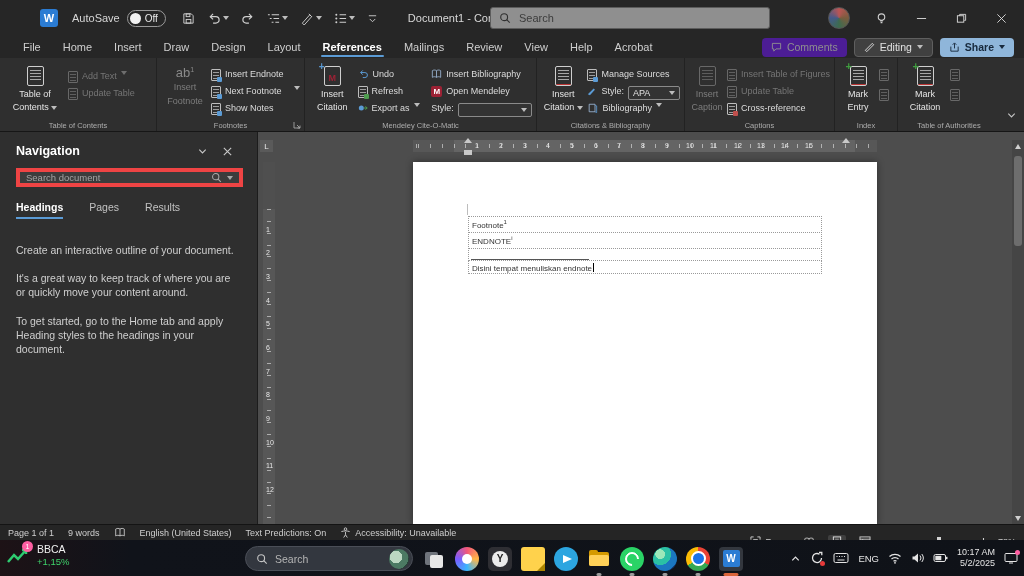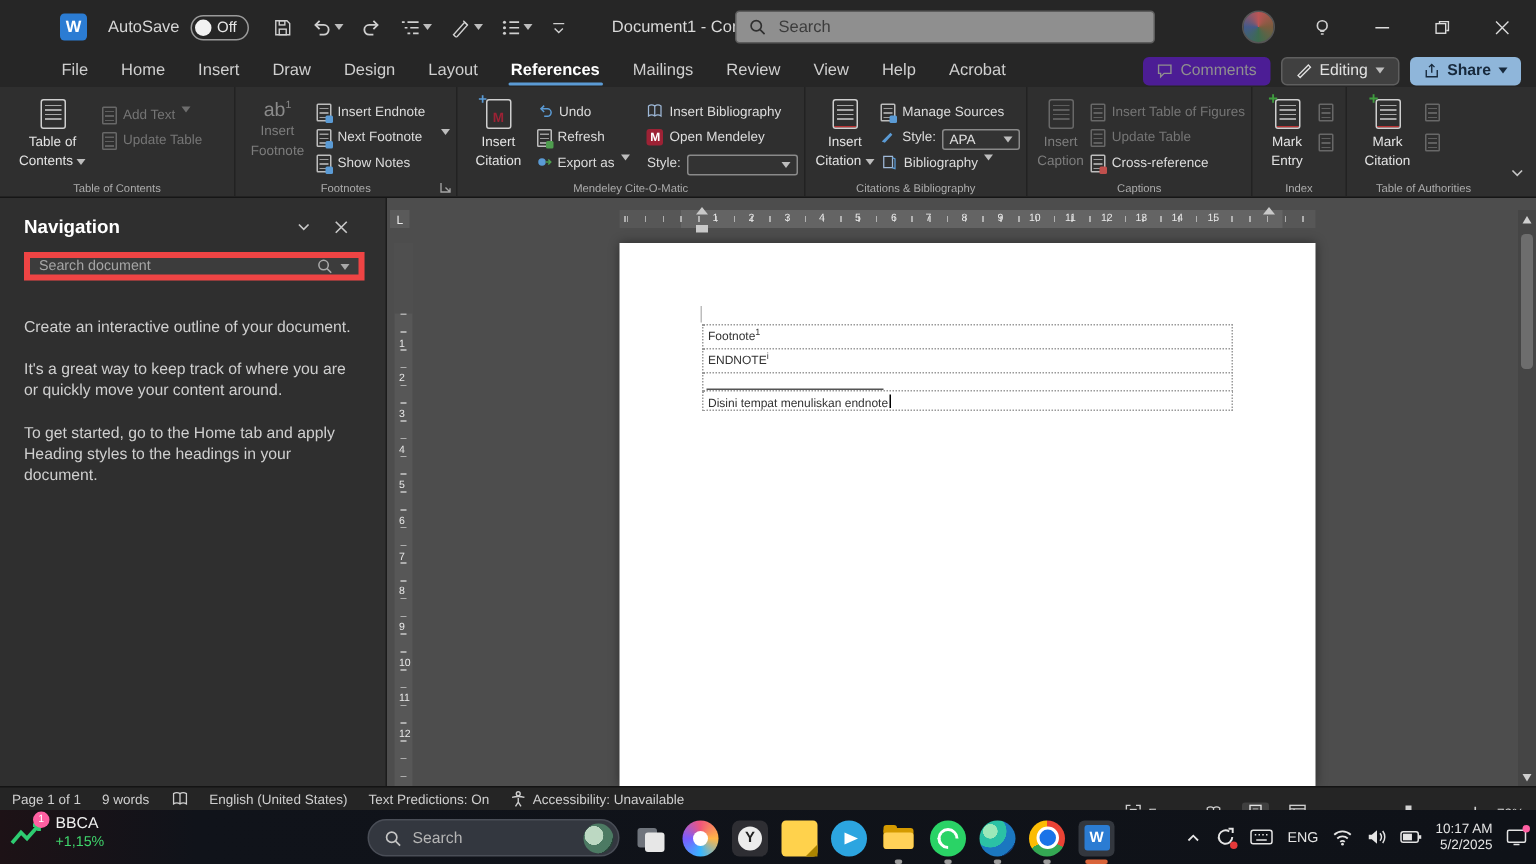--- a/index.html
+++ b/index.html
@@ -19,21 +19,21 @@
   .caret{width:0;height:0;border-left:3px solid transparent;border-right:3px solid transparent;border-top:4px solid #bdbdbd;display:inline-block;}
   .doc-title{font-size:11px;color:#d9d9d9;margin:0 0 0 16px;white-space:nowrap;}
   .tb-search{position:absolute;left:490px;top:7px;width:280px;height:22px;background:#8f8f8f;border:1px solid #5c5c5c;border-radius:3px;display:flex;align-items:center;padding:0 8px;gap:8px;}
   .tb-search input{flex:1;border:none;background:transparent;font-size:11px;color:#2d2d2d;outline:none;}
   .tb-search input::placeholder{color:#3c3c3c;}
   .tb-right{position:absolute;right:0;top:0;height:36px;display:flex;align-items:center;gap:6px;padding-right:6px;}
   .avatar{width:22px;height:22px;border-radius:50%;background:conic-gradient(#b55,#7a5c3e,#3d6b4f,#445a8a,#b55);border:1px solid #555;margin-right:8px;}
   .winbtn{width:34px;height:30px;display:flex;align-items:center;justify-content:center;color:#cfcfcf;}
 
   
-  .tabrow{position:absolute;left:0;top:36px;width:1024px;height:22px;background:#262626;display:flex;align-items:center;padding-left:30px;}
+  .tabrow{position:absolute;left:0;top:36px;width:1024px;height:22px;background:#262626;display:flex;align-items:center;padding-left:12px;}
   .rtab{font-size:11px;color:#cfcfcf;padding:0 11px;height:22px;display:flex;align-items:center;position:relative;}
   .rtab.active{color:#fff;font-weight:bold;}
   .rtab.active::after{content:"";position:absolute;left:9px;right:9px;bottom:1px;height:2px;background:#5b9bd5;border-radius:1px;}
   .tabrow-right{margin-left:auto;display:flex;align-items:center;gap:7px;padding-right:10px;}
   .pillbtn{height:19px;border-radius:4px;display:flex;align-items:center;gap:5px;font-size:10.5px;padding:0 9px;}
   .btn-comments{background:#4c1d95;color:#8f8f8f;align-items:center;}
   .btn-editing{background:#404040;border:1px solid #5f5f5f;color:#e2e2e2;}
   .btn-share{background:#8fb6da;color:#17293c;font-weight:bold;}
   .btn-share .caret{border-top-color:#17293c;}
 
@@ -510,20 +510,25 @@
         </span>
       </div>
       <div class="nav-search">
         <input type="text" placeholder="Search document" style="">
         <svg width="11" height="11" viewBox="0 0 14 14">
             <circle cx="6" cy="6" r="4" fill="none" stroke="#a9a9a9" stroke-width="1.3"></circle>
             <path d="M9 9l3.5 3.5" stroke="#a9a9a9" stroke-width="1.3"></path>
           </svg>
         <span class="caret" style="border-top-color:#a9a9a9"></span>
       </div>
+      <div class="nav-tabs">
+        <span class="nav-tab active">Headings</span>
+        <span class="nav-tab">Pages</span>
+        <span class="nav-tab">Results</span>
+      </div>
       <div class="nav-body">
         <p>Create an interactive outline of your document.</p>
         <p>It's a great way to keep track of where you are or quickly move your content around.</p>
         <p>To get started, go to the Home tab and apply Heading styles to the headings in your document.</p>
       </div>
     </div>
 
     <div class="docarea">
       <div class="tabsel">L</div>
 

